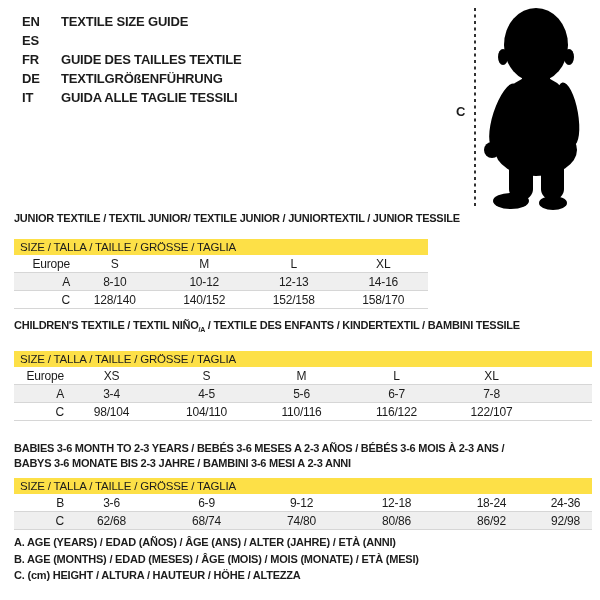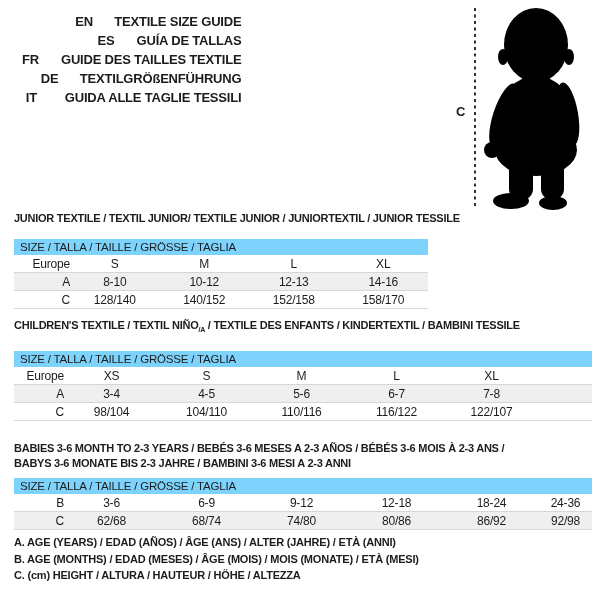--- a/index.html
+++ b/index.html
@@ -1,41 +1,41 @@
 <!DOCTYPE html>
 <html><head>
 <meta charset="utf-8">
 <style>
   html,body { margin:0; padding:0; }
   .page { width:600px; height:600px; position:relative; background:#ffffff;
           font-family:"Liberation Sans", sans-serif; color:#1c1c1c; overflow:hidden; }
 
   
   .lang-block { position:absolute; left:22px; top:12px; }
-  .lang-row { display:flex; line-height:19px; font-weight:700; font-size:13px; letter-spacing:-0.2px;justify-content:flex-end; }
+  .lang-row { display:flex; line-height:19px; font-weight:700; font-size:13px; letter-spacing:-0.2px; }
   .lang-code { width:39px; flex:0 0 39px; }
 
   
   .dash-line { position:absolute; left:473px; top:8px; }
   .c-label { position:absolute; left:456px; top:104px; font-weight:700; font-size:13px; }
   .baby-svg { position:absolute; left:479px; top:4px; }
 
   
   .section { position:absolute; left:14px; }
   #section-junior   { top:211px; width:414px; }
   #section-children { top:318px; width:578px; }
   #section-babies   { top:441px; width:578px; }
   .tbl-title { font-weight:700; font-size:11px; letter-spacing:-0.25px; white-space:nowrap; line-height:15px; }
   sub.subsm { font-size:7px; }
 
   table.size-table { border-collapse:collapse; table-layout:fixed; width:100%; }
   #section-junior   table { margin-top:13px; }
   #section-children table { margin-top:14px; }
   #section-babies   table { margin-top:7px; }
-  th.size-head { background:#7dd3fc; font-weight:400; font-size:11.5px; text-align:left;
+  th.size-head { background:#fde047; font-weight:400; font-size:11.5px; text-align:left;
                  padding:1px 0 1px 6px; height:14px; letter-spacing:-0.2px; }
   td { font-size:12px; font-weight:400; height:17px; text-align:center;
        border-bottom:1px solid #d6d6d6; padding:0; letter-spacing:-0.2px; }
   td.lbl { text-align:right; padding-left:6px; }
   tr.alt td { background:#efefef; }
 
   
   .legend { position:absolute; left:14px; top:534px; font-weight:700; font-size:11px;
             line-height:16.5px; letter-spacing:-0.2px; }
 </style>
@@ -44,21 +44,20 @@
 
 <div class="page">
 
   <div class="lang-block">
     <div class="lang-row">
       <span class="lang-code">EN</span>
       <span class="lang-label">TEXTILE SIZE GUIDE</span>
     </div>
     <div class="lang-row">
       <span class="lang-code">ES</span>
-      <span class="lang-label">GUÍA DE TALLAS</span>
     </div>
     <div class="lang-row">
       <span class="lang-code">FR</span>
       <span class="lang-label">GUIDE DES TAILLES TEXTILE</span>
     </div>
     <div class="lang-row">
       <span class="lang-code">DE</span>
       <span class="lang-label">TEXTILGRÖßENFÜHRUNG</span>
     </div>
     <div class="lang-row">

